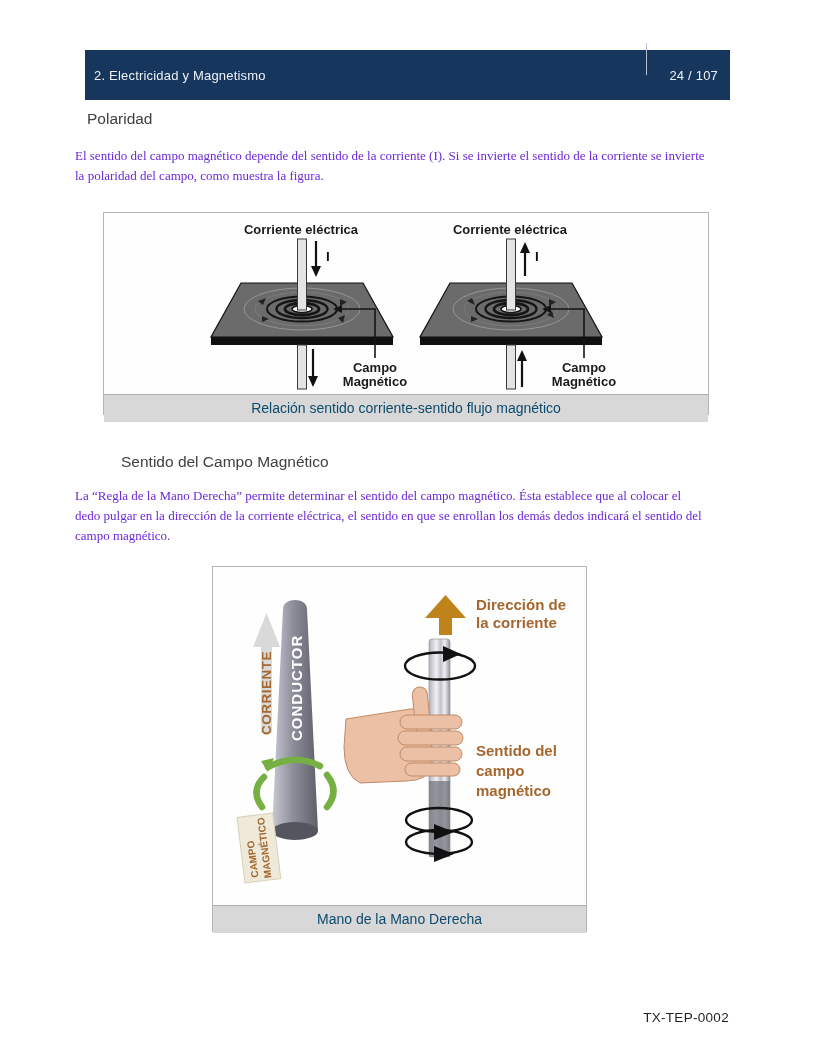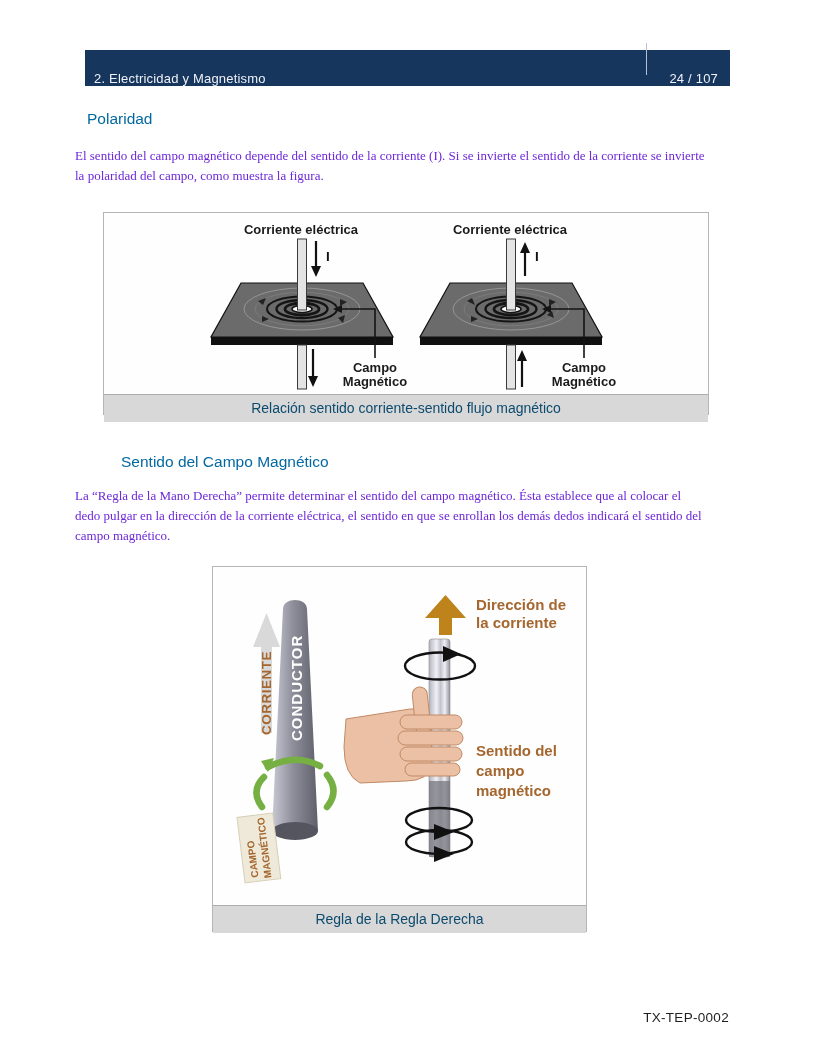--- a/index.html
+++ b/index.html
@@ -2,32 +2,32 @@
 <html><head>
 <meta charset="utf-8">
 <style>
   html,body{margin:0;padding:0;background:#ffffff;}
   .page{
     position:relative;width:816px;height:1056px;background:#ffffff;
     font-family:"Liberation Sans",sans-serif;overflow:hidden;
   }
   
   .topbar{
-    position:absolute;left:85px;top:50px;width:645px;height:36px;
-    background:#17365D;color:#eef1f6;display:flex;align-items:flex-end;
+    position:absolute;left:85px;top:50px;width:645px;height:50px;
+    background:#17365D;color:#eef1f6;display:flex;align-items:center;
     box-sizing:border-box;padding:0 12px 0 9px;font-size:13px;letter-spacing:.2px;
   }
   .topbar .spacer{flex:1;}
   .topbar .divider{
     position:absolute;left:561px;top:-7px;width:1px;height:32px;background:#b6c0d2;
   }
   
   .heading{
     position:absolute;left:87px;margin:0;font-size:15.5px;font-weight:400;
-    color:#0369a1;font-family:"Liberation Sans",sans-serif;
+    color:#404040;font-family:"Liberation Sans",sans-serif;
   }
   .para{
     position:absolute;left:75px;margin:0;width:632px;
     font-family:"Liberation Serif",serif;font-size:13px;line-height:1.55;color:#6d28d9;
   }
   #heading1{top:110px;}
   #para1{top:146px;}
   #heading2{top:453px;margin-left:34px;}
   #para2{top:486px;}
   
@@ -231,20 +231,20 @@
             <polygon points="220,255 220,271 240,263" fill="#111"></polygon>
             <ellipse cx="225" cy="273" rx="33" ry="12" fill="none" stroke="#111" stroke-width="2.4"></ellipse>
             <polygon points="220,277 220,293 240,285" fill="#111"></polygon>
           </g>
           <text class="brown" x="262" y="187" font-size="15">Sentido del</text>
           <text class="brown" x="262" y="207" font-size="15">campo</text>
           <text class="brown" x="262" y="227" font-size="15">magnético</text>
         </g>
       </svg>
     </div>
-    <figcaption class="fig-caption">Regla de la Regla Derecha</figcaption>
+    <figcaption class="fig-caption">Mano de la Mano Derecha</figcaption>
   </figure>
 
   <footer class="footer">
     <span>TX-TEP-0002</span>
   </footer>
 
 </div>
 
 </body></html>

